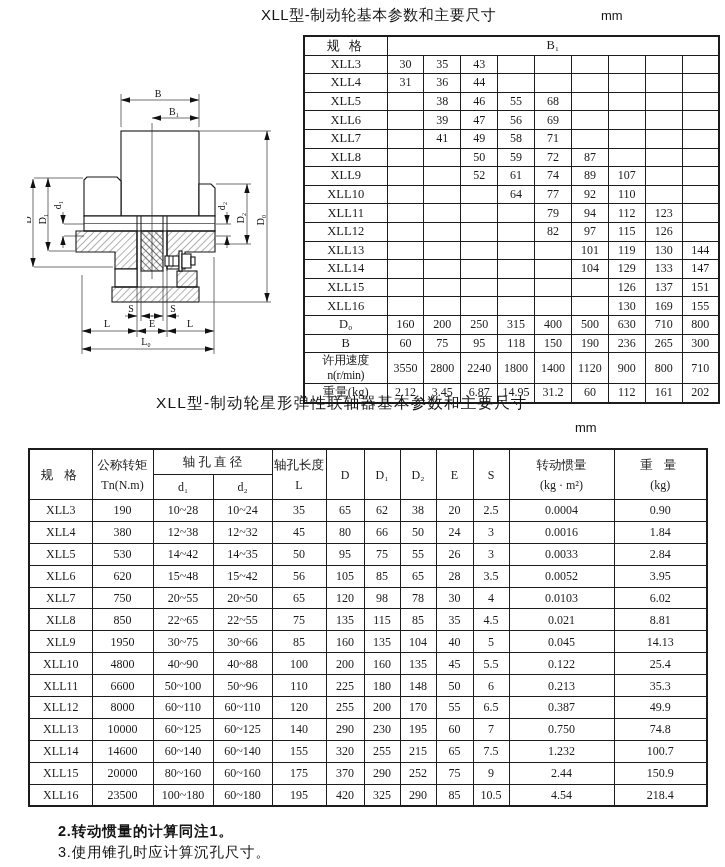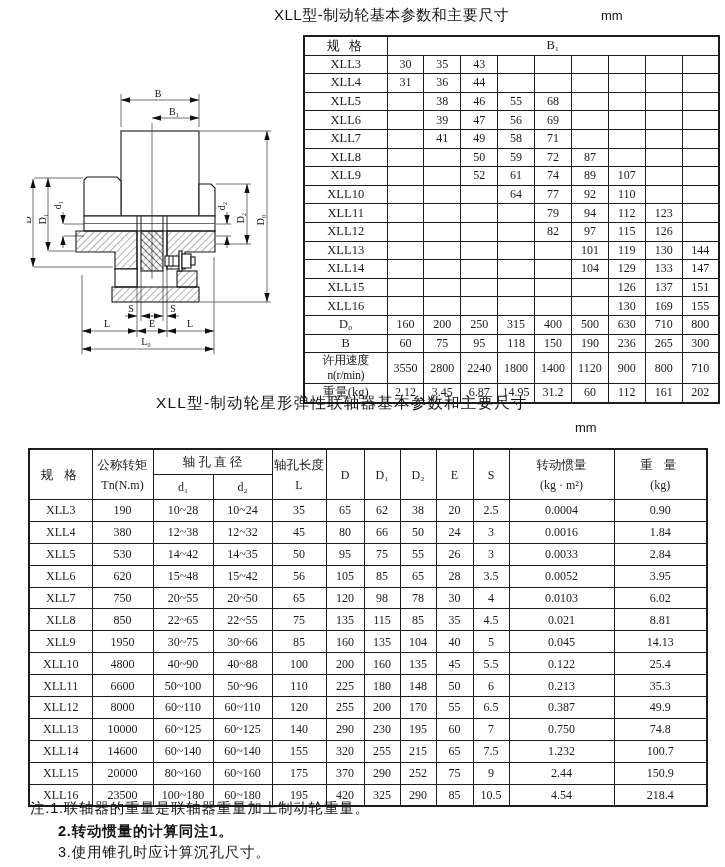--- a/index.html
+++ b/index.html
@@ -1,20 +1,20 @@
 <!DOCTYPE html>
 <html><head>
 <meta charset="utf-8">
 <style>
   html,body{margin:0;padding:0;background:#f2f2f2;}
   .page{position:relative;width:725px;height:867px;background:#ffffff;color:#1a1a1a;
         font-family:"Liberation Serif","DejaVu Serif",serif;overflow:hidden;}
   .abs{position:absolute;white-space:nowrap;}
   .hei{font-family:"Liberation Sans","DejaVu Sans",sans-serif;color:#141414;}
-  .title1{left:274px;top:6px;font-size:15px;letter-spacing:0.5px;}
+  .title1{left:261px;top:6px;font-size:15px;letter-spacing:0.5px;}
   .unit1{left:601px;top:8px;font-size:13px;}
   .note1{left:311px;top:390px;font-size:14.5px;letter-spacing:2.6px;}
   .title2{left:156px;top:393px;font-size:15.5px;letter-spacing:1.2px;}
   .unit2{left:575px;top:420px;font-size:13px;}
   .fn1{left:30px;top:799px;font-size:14.5px;letter-spacing:0.8px;}
   .fn2{left:58px;top:822px;font-size:14.5px;letter-spacing:0.8px;font-weight:bold;}
   .fn3{left:58px;top:843px;font-size:14.5px;letter-spacing:0.8px;text-align:center;}
 
   table{position:absolute;border-collapse:collapse;table-layout:fixed;background:#fff;}
   td{border:1px solid #1c1c1c;text-align:center;vertical-align:middle;padding:0;overflow:hidden;}
@@ -632,17 +632,16 @@
           <td>325</td>
           <td>290</td>
           <td>85</td>
           <td>10.5</td>
           <td>4.54</td>
           <td>218.4</td>
         </tr>
       </tbody>
   </table>
 
-  <span class="abs hei fn1">注:1.联轴器的重量是联轴器重量加上制动轮重量。</span>
   <span class="abs hei fn2">2.转动惯量的计算同注1。</span>
   <span class="abs hei fn3">3.使用锥孔时应计算沉孔尺寸。</span>
 
 </div>
 
 </body></html>

